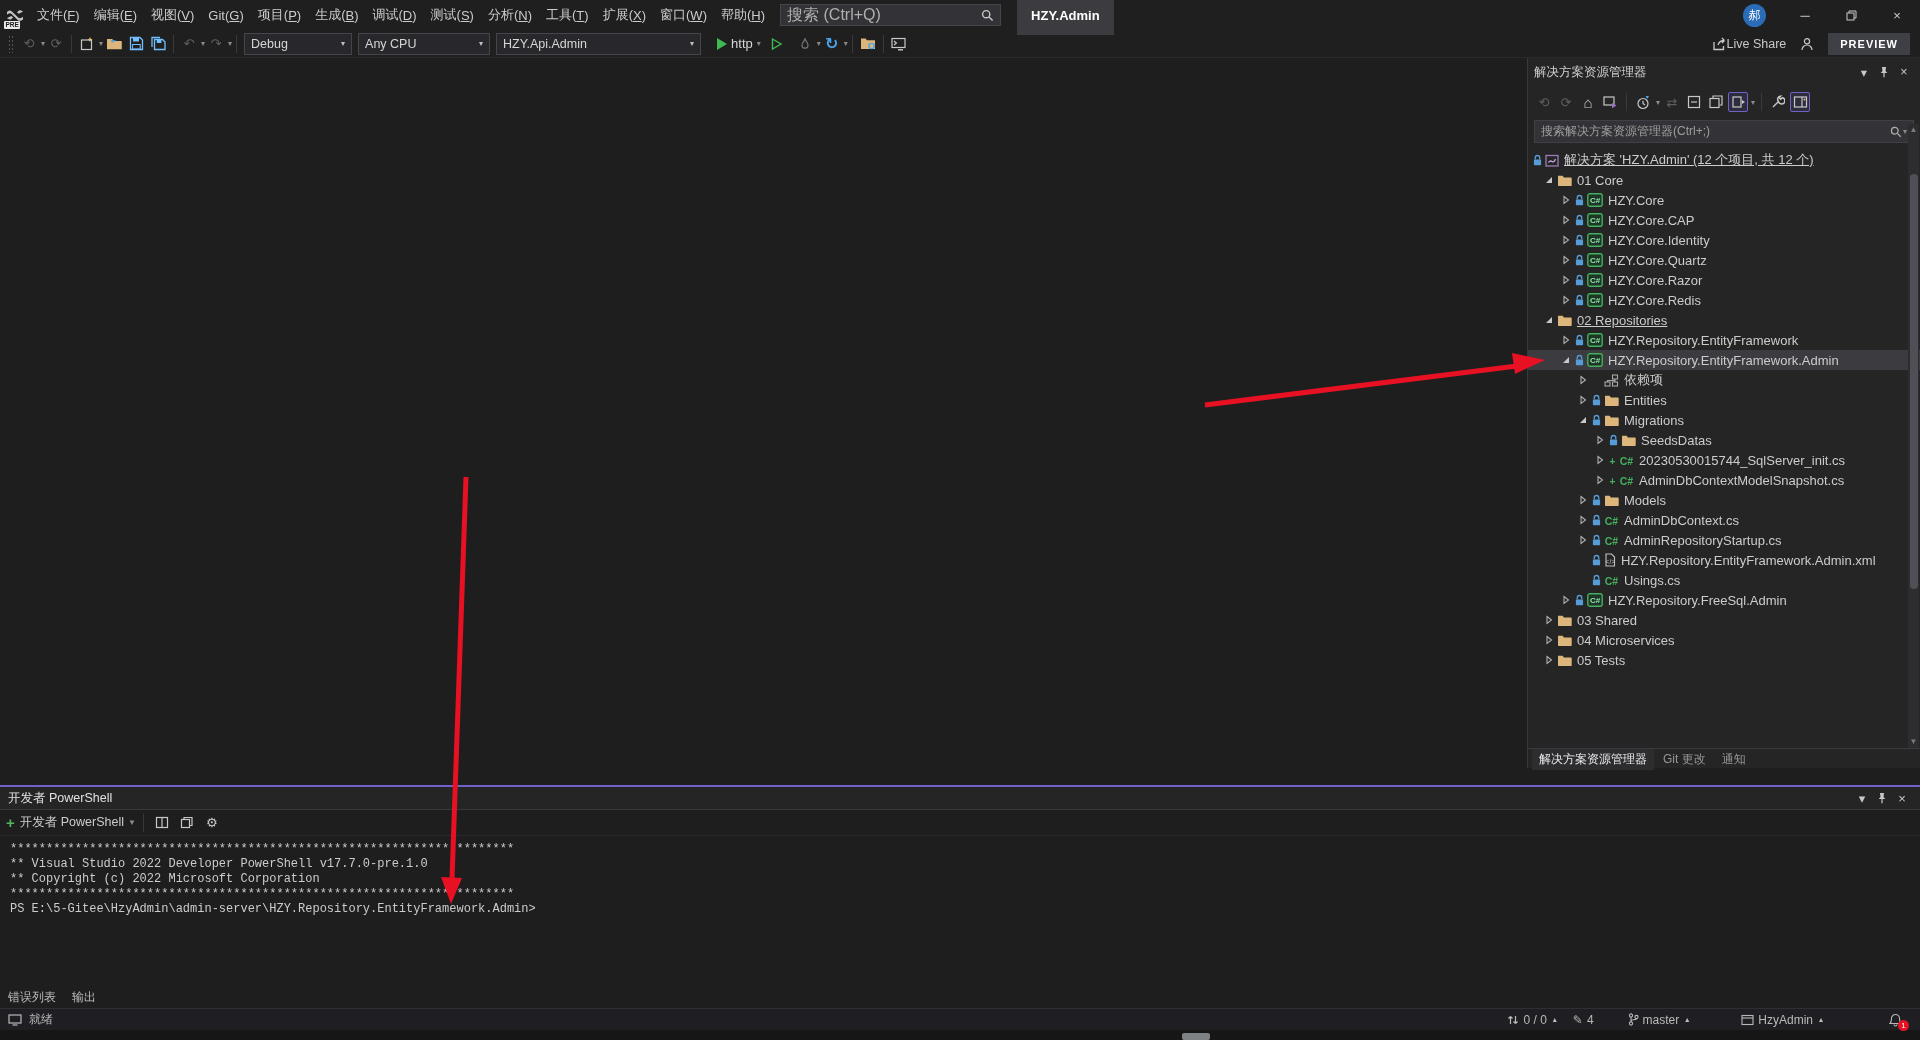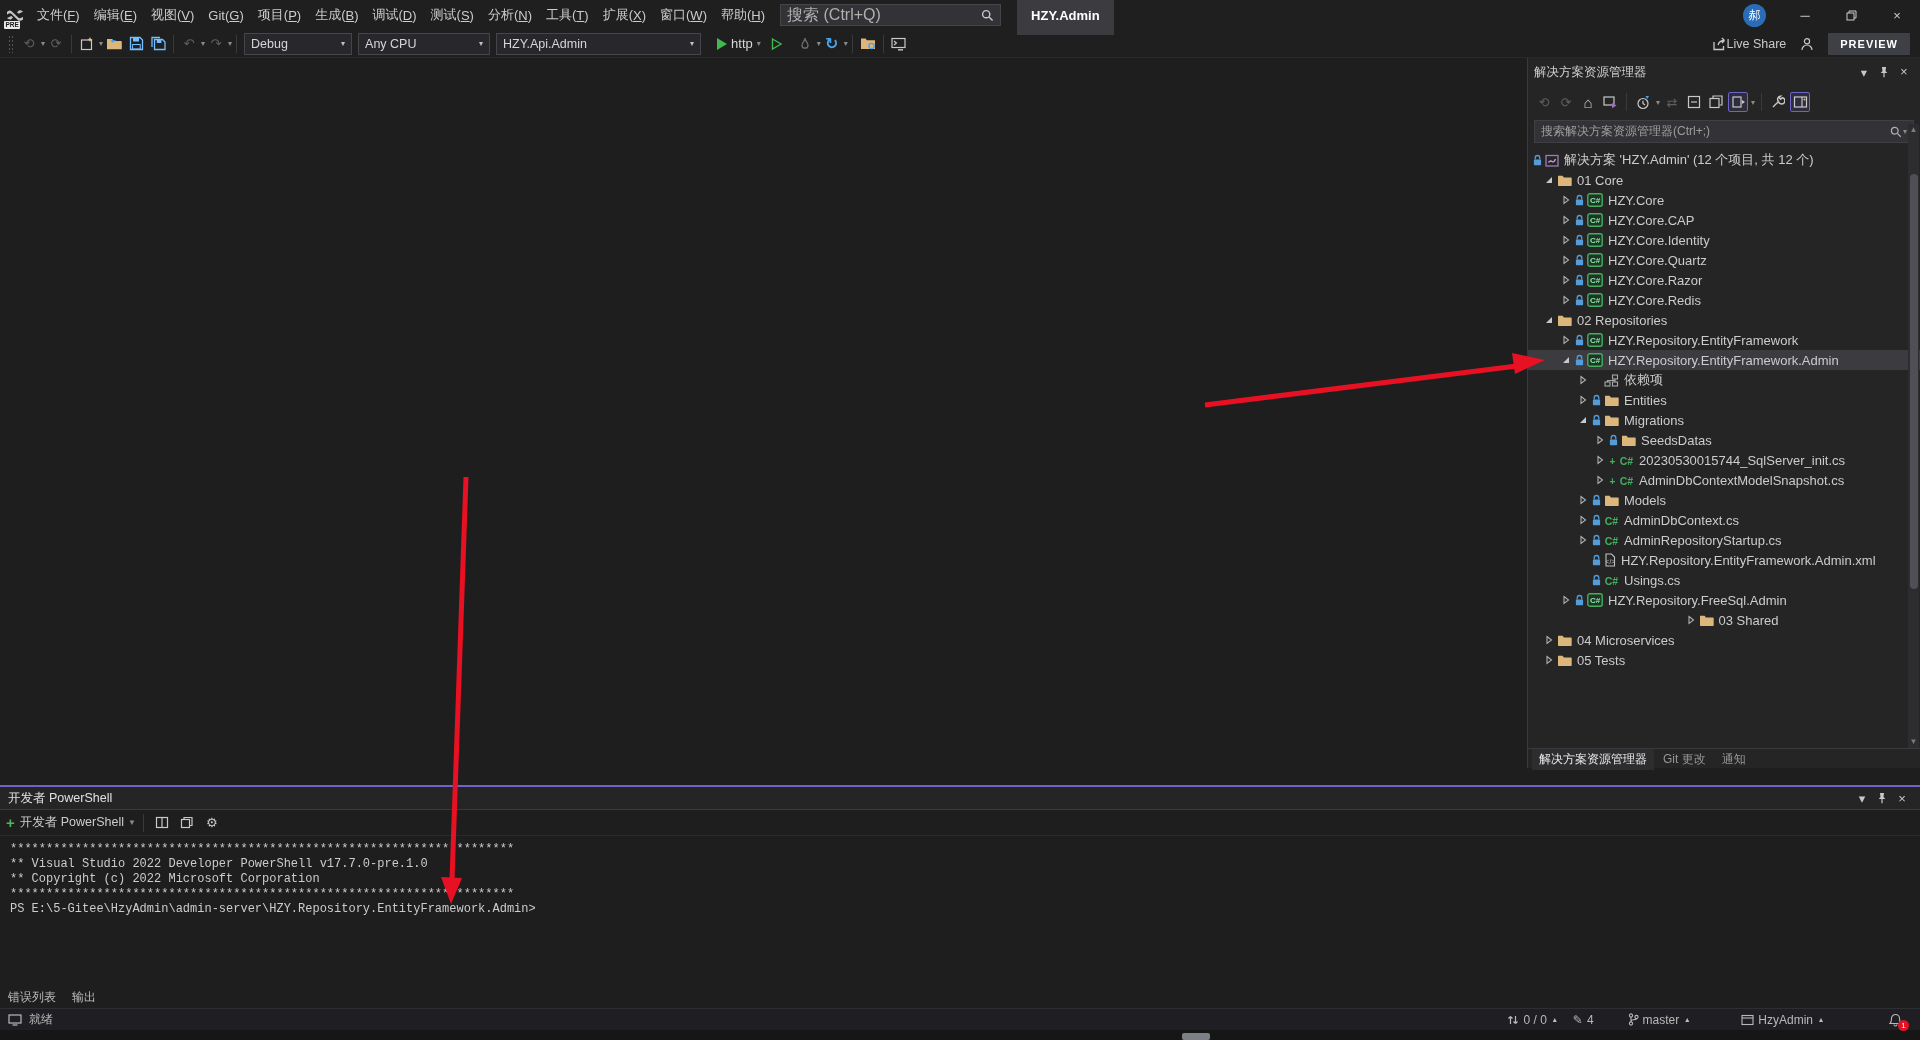--- a/index.html
+++ b/index.html
@@ -309,21 +309,21 @@
   </div>
   <div class="se-search">
     <span class="ph">搜索解决方案资源管理器(Ctrl+;)</span>
     <svg width="12" height="12" viewBox="0 0 13 13">
         <circle cx="5.2" cy="5.2" r="3.6" fill="none" stroke="#b0b0b0" stroke-width="1.4"></circle>
         <line x1="8" y1="8" x2="11.6" y2="11.6" stroke="#b0b0b0" stroke-width="1.4"></line>
       </svg>
     <span class="ddc">▾</span>
   </div>
   <div class="se-tree" id="tree">
-      <div class="trow" style="padding-left: 4px;">
+      <div class="trow" style="padding-left: 4px; text-decoration: underline;">
         <span class="ticon">
           <svg width="11" height="13" viewBox="0 0 11 13">
             <path d="M3.2 5.6 V3.8 a2.3 2.3 0 0 1 4.6 0 V5.6" fill="none" stroke="#569cd6" stroke-width="1.3"></path>
             <rect x="1.9" y="5.6" width="7.2" height="5.6" rx="0.8" fill="#569cd6"></rect>
           </svg>
         </span>
         <span class="ticon">
           <svg width="14" height="13" viewBox="0 0 14 13">
             <rect x="1" y="1.5" width="12" height="10.5" fill="none" stroke="#9b7cb8" stroke-width="1.3"></rect>
             <path d="M3.5 8.5 C3.5 8.5 5 6 7 7.5 S10.5 5 10.5 5" fill="none" stroke="#c5a3e0" stroke-width="1.3"></path>
@@ -457,21 +457,21 @@
           </svg>
         </span>
         <span class="ticon">
           <svg width="16" height="14" viewBox="0 0 16 14">
             <rect x="0.8" y="0.8" width="14.4" height="12.4" rx="2" fill="#1f3527" stroke="#42b05c" stroke-width="1.4"></rect>
             <text x="8" y="10" font-size="8" font-weight="bold" fill="#8ee6a8" text-anchor="middle" font-family="Liberation Sans,sans-serif">C#</text>
           </svg>
         </span>
         <span class="tlabel">HZY.Core.Redis</span>
       </div>
-      <div class="trow" style="padding-left: 15px;">
+      <div class="trow" style="padding-left: 15px; text-decoration: underline;">
         <span class="tarrow">
           <svg width="10" height="10" viewBox="0 0 10 10">
             <path d="M8 2 V8 H2 Z" fill="#c8c8c8"></path>
           </svg>
         </span>
         <span class="ticon">
           <svg width="15" height="13" viewBox="0 0 15 13">
             <path d="M1 1.8 h4.6 l1.3 1.8 H14 a.7.7 0 0 1 .7.7 v7 a.7.7 0 0 1 -.7.7 H1.7 A.7.7 0 0 1 1 11.3 Z" fill="#dcb67a"></path>
           </svg>
         </span>
@@ -727,21 +727,21 @@
           </svg>
         </span>
         <span class="ticon">
           <svg width="16" height="14" viewBox="0 0 16 14">
             <rect x="0.8" y="0.8" width="14.4" height="12.4" rx="2" fill="#1f3527" stroke="#42b05c" stroke-width="1.4"></rect>
             <text x="8" y="10" font-size="8" font-weight="bold" fill="#8ee6a8" text-anchor="middle" font-family="Liberation Sans,sans-serif">C#</text>
           </svg>
         </span>
         <span class="tlabel">HZY.Repository.FreeSql.Admin</span>
       </div>
-      <div class="trow" style="padding-left: 15px; justify-content: center;">
+      <div class="trow" style="padding-left: 15px;">
         <span class="tarrow">
           <svg width="10" height="10" viewBox="0 0 10 10">
             <path d="M3 1.5 L7.5 5 L3 8.5 Z" fill="none" stroke="#b0b0b0" stroke-width="1.1"></path>
           </svg>
         </span>
         <span class="ticon">
           <svg width="15" height="13" viewBox="0 0 15 13">
             <path d="M1 1.8 h4.6 l1.3 1.8 H14 a.7.7 0 0 1 .7.7 v7 a.7.7 0 0 1 -.7.7 H1.7 A.7.7 0 0 1 1 11.3 Z" fill="#dcb67a"></path>
           </svg>
         </span>

